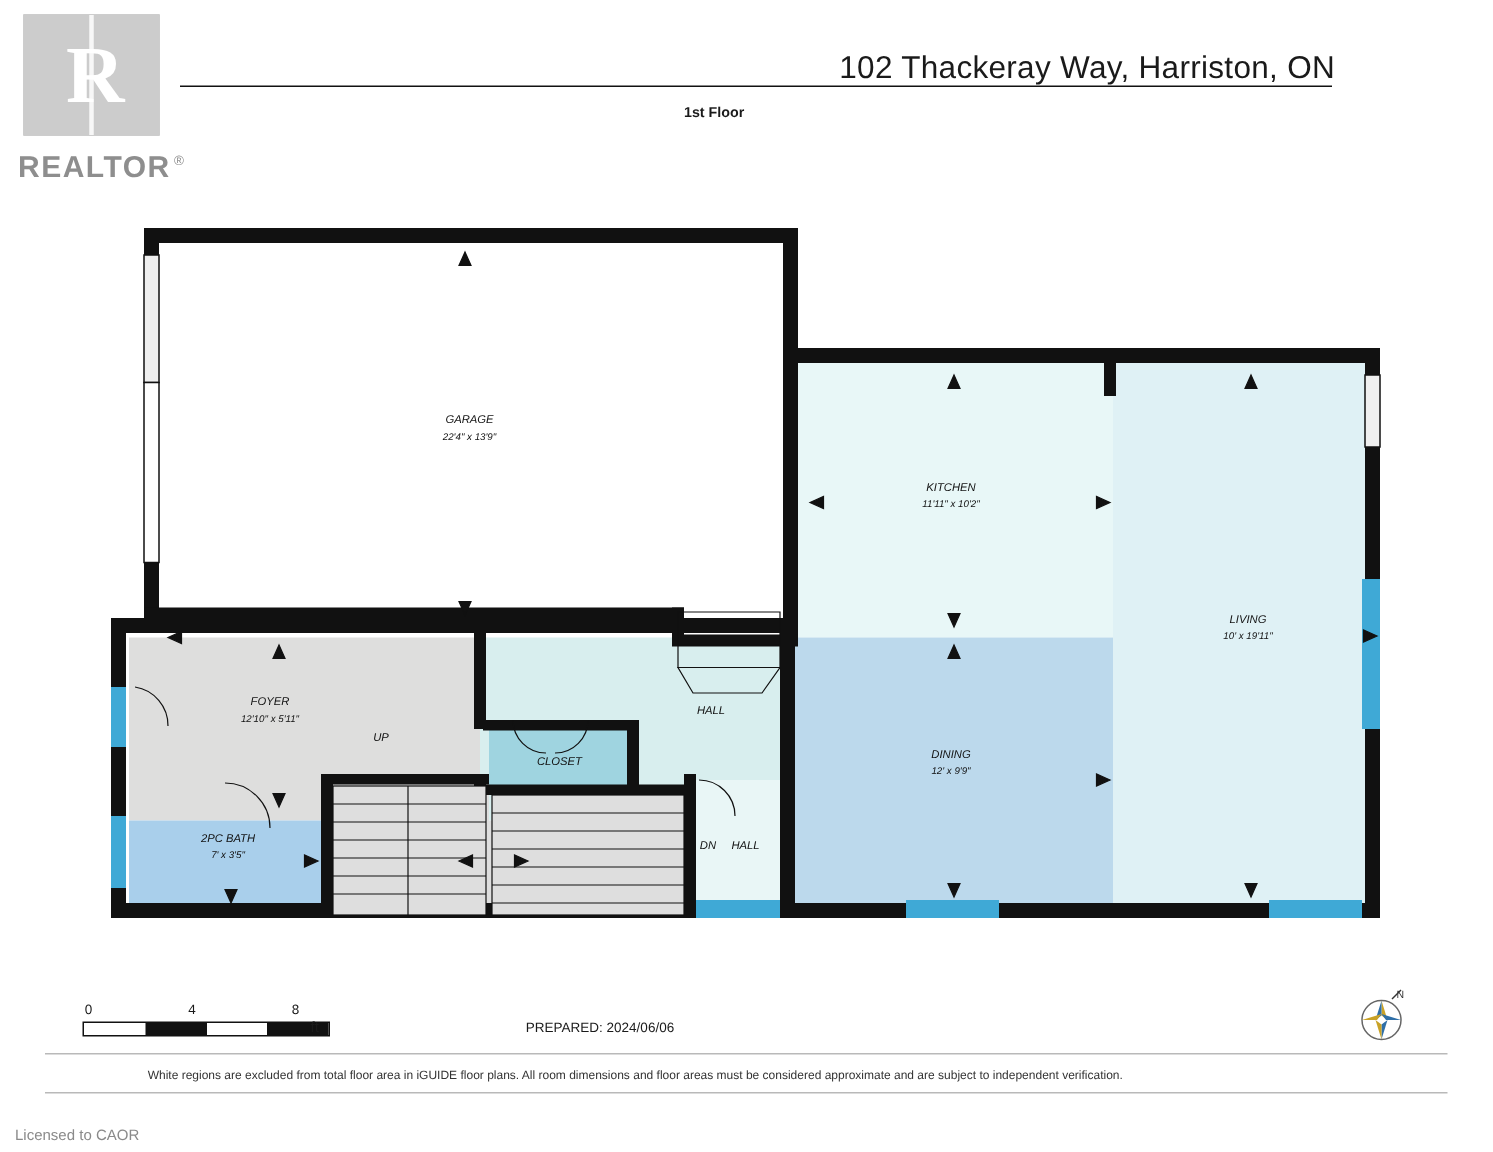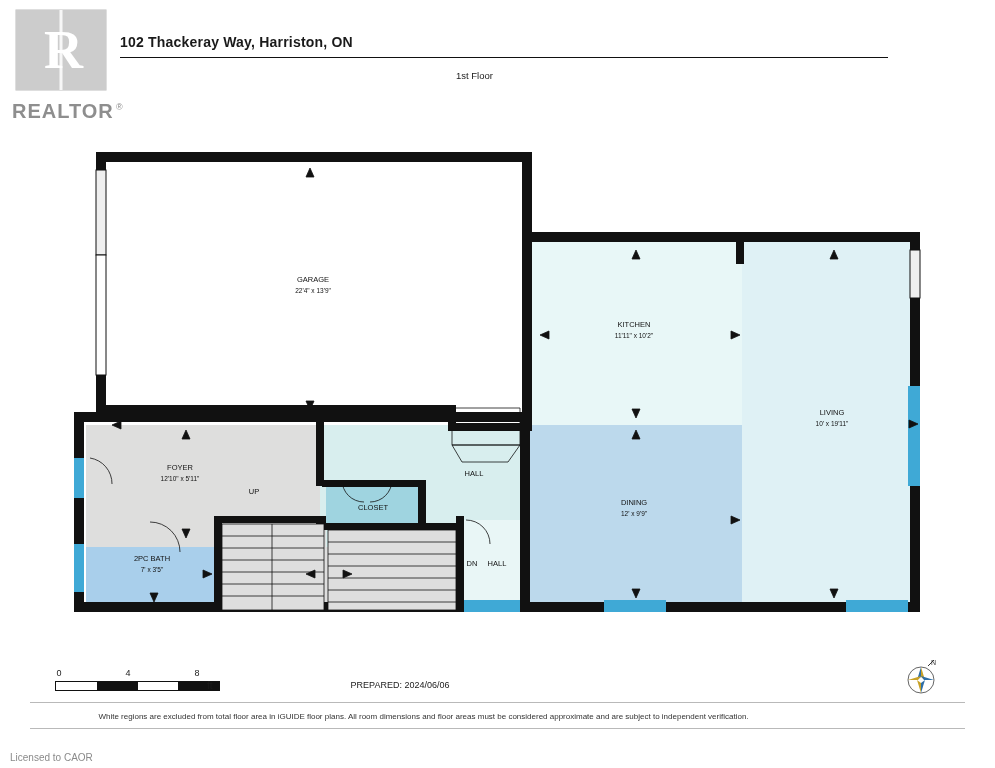--- a/index.html
+++ b/index.html
@@ -13,34 +13,34 @@
   }
   .page{position:absolute;inset:0;}
 
   
   .logo{
     position:absolute;left:8px;top:6px;width:118px;height:125px;
   }
   .logo svg{display:block;}
   .title{
     position:absolute;left:120px;top:34px;width:770px;
-    text-align:left;font-size:14px;font-weight:bold;letter-spacing:.2px;
+    text-align:right;font-size:21px;font-weight:normal;letter-spacing:.2px;
   }
   .title-rule{
     position:absolute;left:120px;top:57px;width:768px;height:1px;background:#111;
   }
   .floor-label{
-    position:absolute;left:456px;top:70px;font-size:9.5px;font-weight:normal;
+    position:absolute;left:456px;top:70px;font-size:9.5px;font-weight:bold;
   }
   .areas{
     position:absolute;left:507px;top:68px;font-size:9.5px;line-height:15px;
   }
 
   
-  .plan{position:absolute;left:0;top:140px;width:960px;height:500px;}
+  .plan{position:absolute;left:0;top:140px;width:960px;height:500px;font-style:italic;}
   .plan svg{display:block;}
 
   
   .scalebar{position:absolute;left:55px;top:668px;width:165px;height:24px;}
   .scalebar .nums{position:relative;height:11px;font-size:9px;}
   .scalebar .nums span{position:absolute;top:0;transform:translateX(-50%);}
   .scalebar .bar{position:relative;margin-top:2px;height:8px;border:1px solid #111;display:flex;}
   .scalebar .bar i{flex:1;display:block;}
   .scalebar .bar i.on{background:#111;}
   .scalebar .unit{position:absolute;left:152px;top:12px;font-size:10px;}

